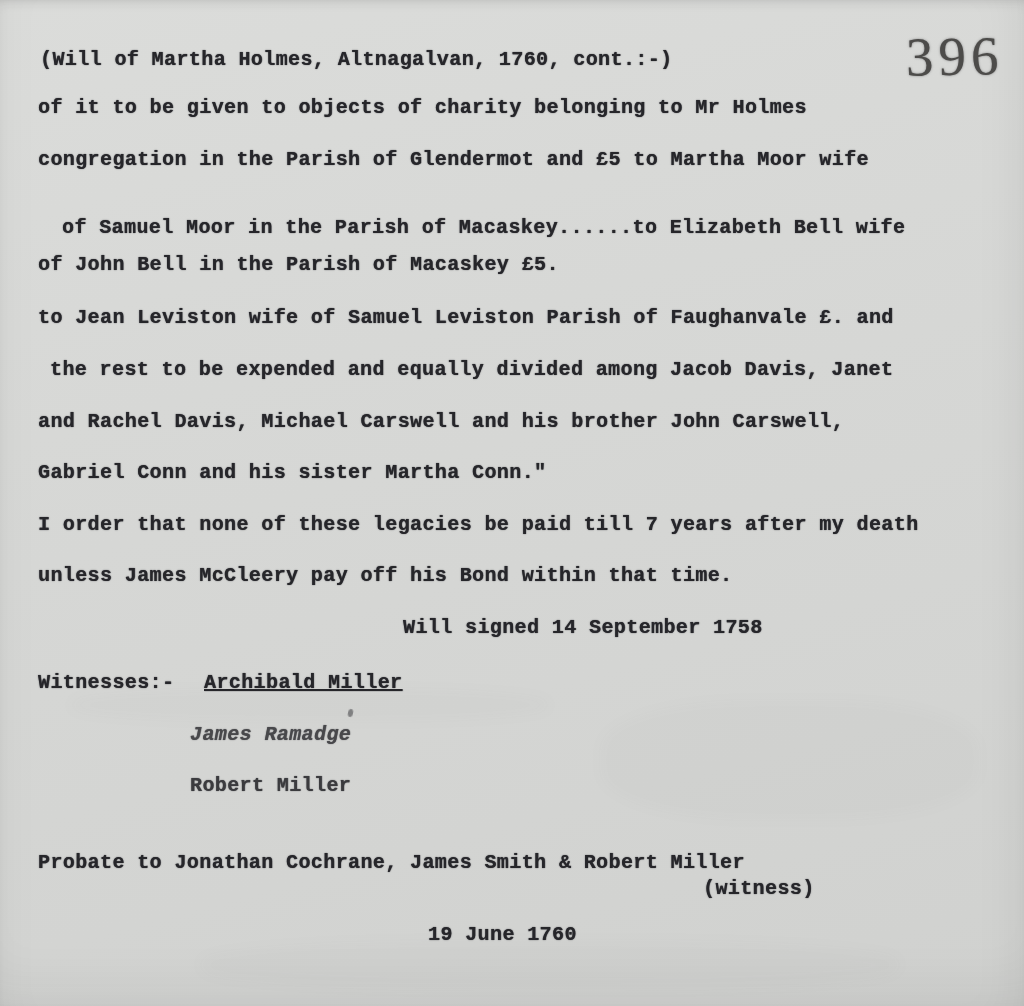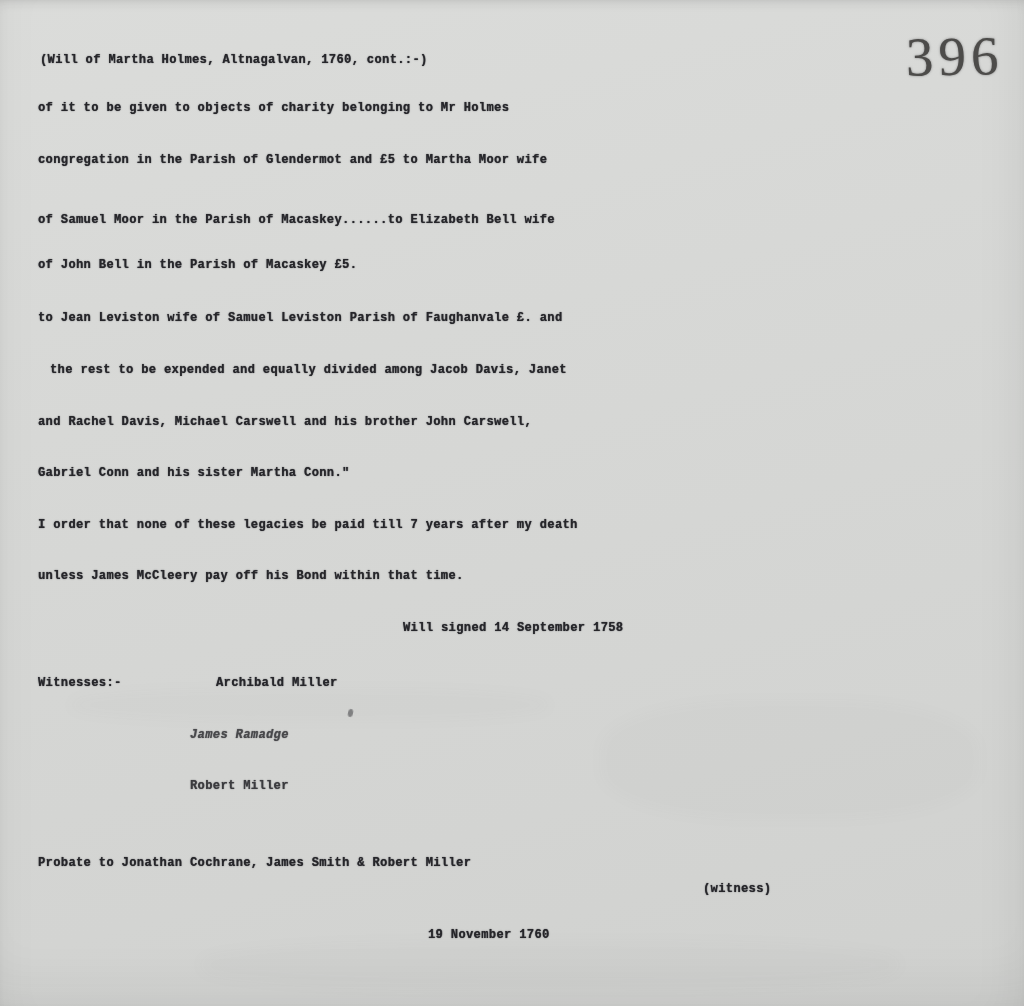--- a/index.html
+++ b/index.html
@@ -17,21 +17,21 @@
     box-shadow:
       inset 0 8px 14px -10px rgba(40,40,40,0.25),
       inset 0 -50px 70px -55px rgba(30,30,30,0.12),
       inset -40px 0 60px -50px rgba(30,30,30,0.10),
       inset 40px 0 60px -55px rgba(30,30,30,0.07);
     font-family: "Liberation Mono", "DejaVu Sans Mono", monospace;
   }
   .line {
     position: absolute;
     left: 38px;
-    font-size: 12px;
+    font-size: 20px;
     line-height: 24px;
     font-weight: 700;
     letter-spacing: 0.4px;
     color: #26262a;
     text-shadow: 0 0 1.3px rgba(28,28,34,0.78), 0.4px 0.4px 0.6px rgba(28,28,34,0.35);
     white-space: pre;
   }
   .dim  { opacity: 0.88; }
   .dim2 { opacity: 0.80; font-style: italic; }
   .stamp {
@@ -75,33 +75,33 @@
   <div class="smudge" style="left:600px; top:700px; width:380px; height:120px;"></div>
   <div class="smudge" style="left:200px; top:940px; width:700px; height:50px;"></div>
   <div class="speck"></div>
 
   <div class="stamp">396</div>
 
   <div class="line" style="left:40px; top:48px;">(Will of Martha Holmes, Altnagalvan, 1760, cont.:-)</div>
 
   <div class="line" style="top:96px;">of it to be given to objects of charity belonging to Mr Holmes</div>
   <div class="line" style="top:148px;">congregation in the Parish of Glendermot and £5 to Martha Moor wife</div>
-  <div class="line" style="top:208px;">of Samuel Moor in the Parish of Macaskey......to Elizabeth Bell wife</div>
+  <div class="line" style="top:216px;margin-left:24px;">of Samuel Moor in the Parish of Macaskey......to Elizabeth Bell wife</div>
   <div class="line" style="top:253px;">of John Bell in the Parish of Macaskey £5.</div>
   <div class="line" style="top:306px;text-align:center;">to Jean Leviston wife of Samuel Leviston Parish of Faughanvale £. and</div>
   <div class="line" style="top:358px;margin-left:12px;">the rest to be expended and equally divided among Jacob Davis, Janet</div>
   <div class="line" style="top:410px;">and Rachel Davis, Michael Carswell and his brother John Carswell,</div>
   <div class="line" style="top:461px;">Gabriel Conn and his sister Martha Conn."</div>
   <div class="line" style="top:513px;">I order that none of these legacies be paid till 7 years after my death</div>
   <div class="line" style="top:564px;">unless James McCleery pay off his Bond within that time.</div>
 
   <div class="line" style="left:403px; top:616px;">Will signed 14 September 1758</div>
 
   <div class="line" style="left:38px; top:671px;">Witnesses:-</div>
-  <div class="line" style="left:216px; top:671px;">Archibald Miller</div>
+  <div class="line" style="left:204px; top:671px;text-decoration:underline;">Archibald Miller</div>
   <div class="line dim2" style="left:190px; top:723px;">James Ramadge</div>
   <div class="line dim" style="left:190px; top:774px;">Robert Miller</div>
 
   <div class="line" style="left:38px; top:851px;">Probate to Jonathan Cochrane, James Smith &amp; Robert Miller</div>
   <div class="line" style="left:703px; top:877px;">(witness)</div>
-  <div class="line" style="left:428px; top:923px;">19 November 1760</div>
+  <div class="line" style="left:428px; top:923px;">19 June 1760</div>
 
 </div>
 
 </body></html>

